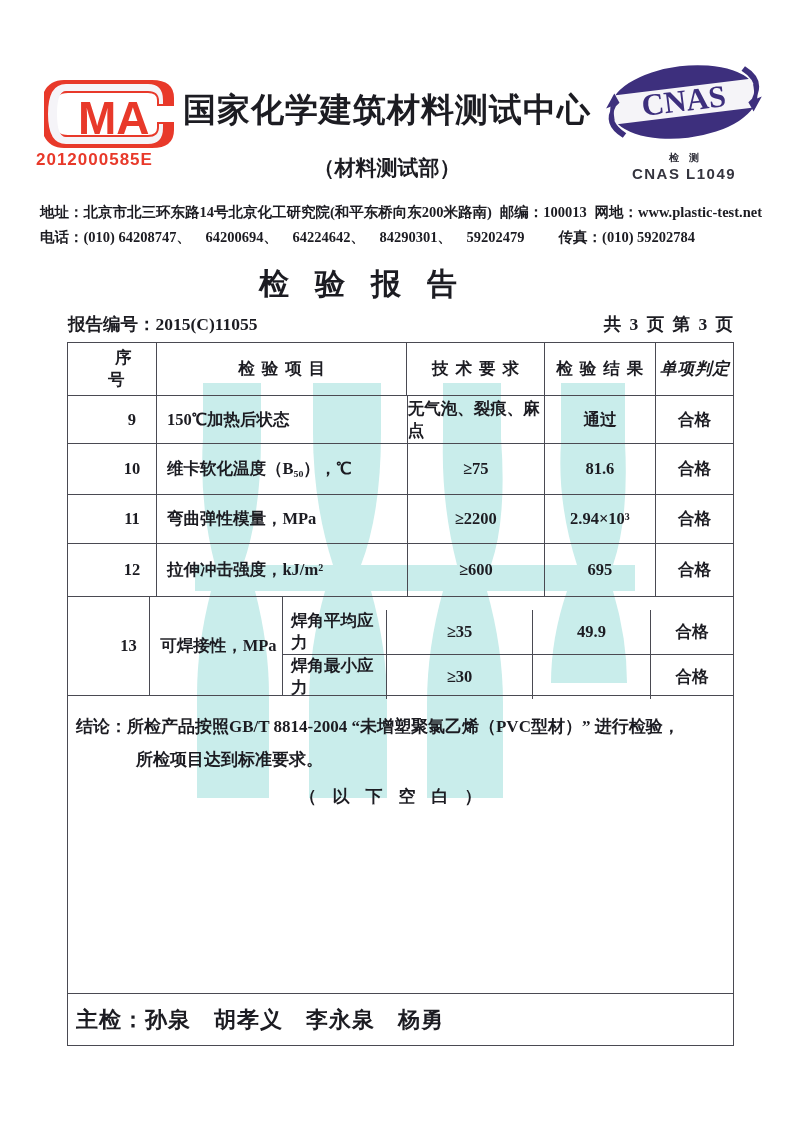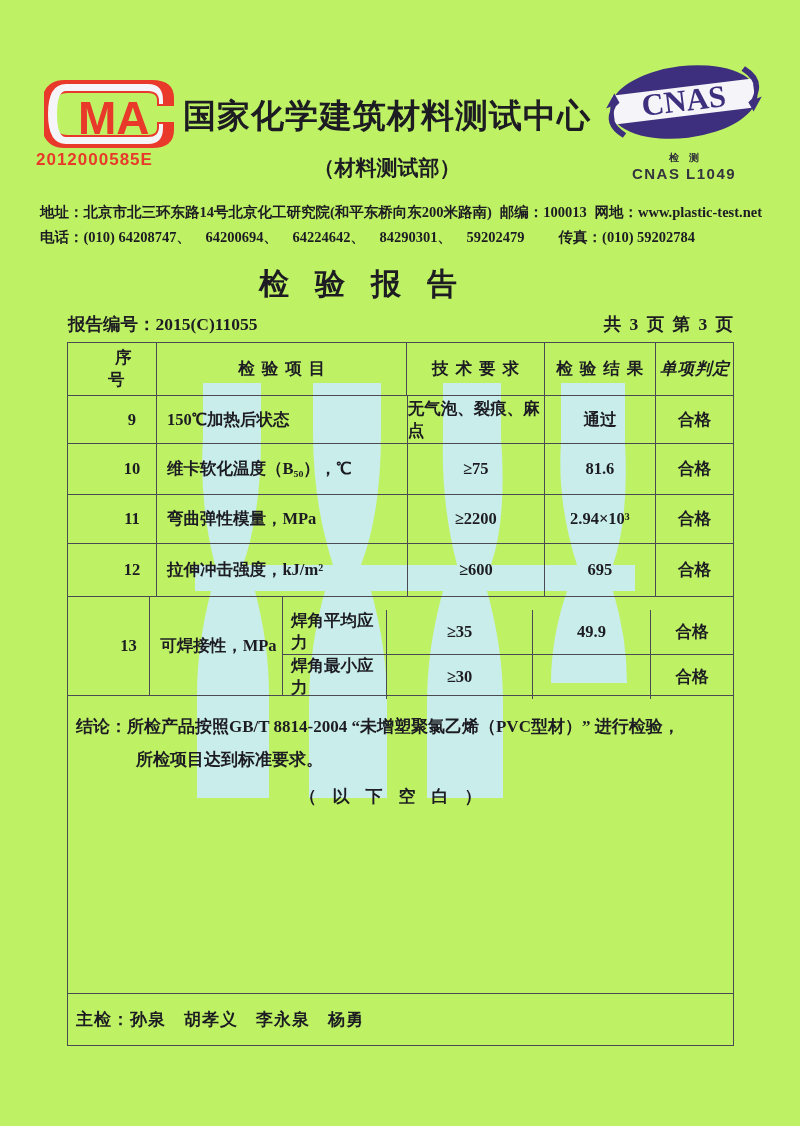--- a/index.html
+++ b/index.html
@@ -1,28 +1,28 @@
 <!DOCTYPE html>
 <html><head>
 <meta charset="utf-8">
 <style>
   * { margin:0; padding:0; box-sizing:border-box; }
   body { background:#d8d8dc; font-family:"Liberation Serif", serif; }
   .page {
     position:relative; width:800px; height:1126px; margin:0 auto;
-    background:#bef264; color:#1c1c22; overflow:hidden;
+    background:#ffffff; color:#1c1c22; overflow:hidden;
   }
   
   .watermark { position:absolute; left:195px; top:383px; width:440px; height:420px; z-index:0; }
   
   .cma { position:absolute; left:44px; top:76px; width:134px; z-index:2; text-align:center; }
   .cma-number { position:absolute; left:36px; top:150px; width:150px; 
     color:#e8392a; font-size:17px; font-weight:700; letter-spacing:1px;
     font-family:"Liberation Sans", sans-serif; }
-  .org-title { position:absolute; left:178px; top:94px; width:418px; text-align:center;
+  .org-title { position:absolute; left:178px; top:88px; width:418px; text-align:center;
     font-size:33px; font-weight:700; letter-spacing:1px; }
   .org-subtitle { position:absolute; left:178px; top:154px; width:418px; text-align:center;
     font-size:21px; font-weight:700; }
   .cnas { position:absolute; left:599px; top:60px; width:170px; text-align:center; z-index:2; }
   .cnas-caption { font-size:10px; font-weight:700; letter-spacing:10px; color:#2e2e38; margin-top:1px; padding-left:10px;}
   .cnas-code { font-size:15px; font-weight:700; letter-spacing:1.5px; color:#34343e;
     font-family:"Liberation Sans", sans-serif; }
   
   .contact { position:absolute; left:40px; width:722px; font-size:14.5px; font-weight:600;
     display:flex; white-space:nowrap; }
@@ -54,21 +54,21 @@
   .subrow { display:flex; flex:1; }
   .sub-item { width:104px; padding-left:8px; border-right:1px solid #4a4a52;
     display:flex; align-items:center; }
   
   .conclusion { display:block; height:298px; padding:14px 12px 0 8px; font-size:17px;
     font-weight:700; line-height:1.95; }
   .conclusion-line2 { margin-left:60px; }
   .blank-note { text-align:center; letter-spacing:16px; margin-top:4px; }
   
   .examiner-row { height:52px; display:flex; align-items:center; padding-left:8px;
-    font-size:17px; font-weight:700; letter-spacing:1px; }
+    font-size:22px; font-weight:700; letter-spacing:1px; }
 </style>
 </head>
 <body>
 
 <div class="page">
 
   <svg class="watermark" viewBox="0 0 440 420">
     <g fill="#c9edeb">
       <path d="M8,0 H66 V55 Q66,130 48,182 H20 Q4,120 8,55 Z"></path>
       <path d="M118,0 H186 V50 Q186,130 166,182 H138 Q118,120 118,50 Z"></path>

